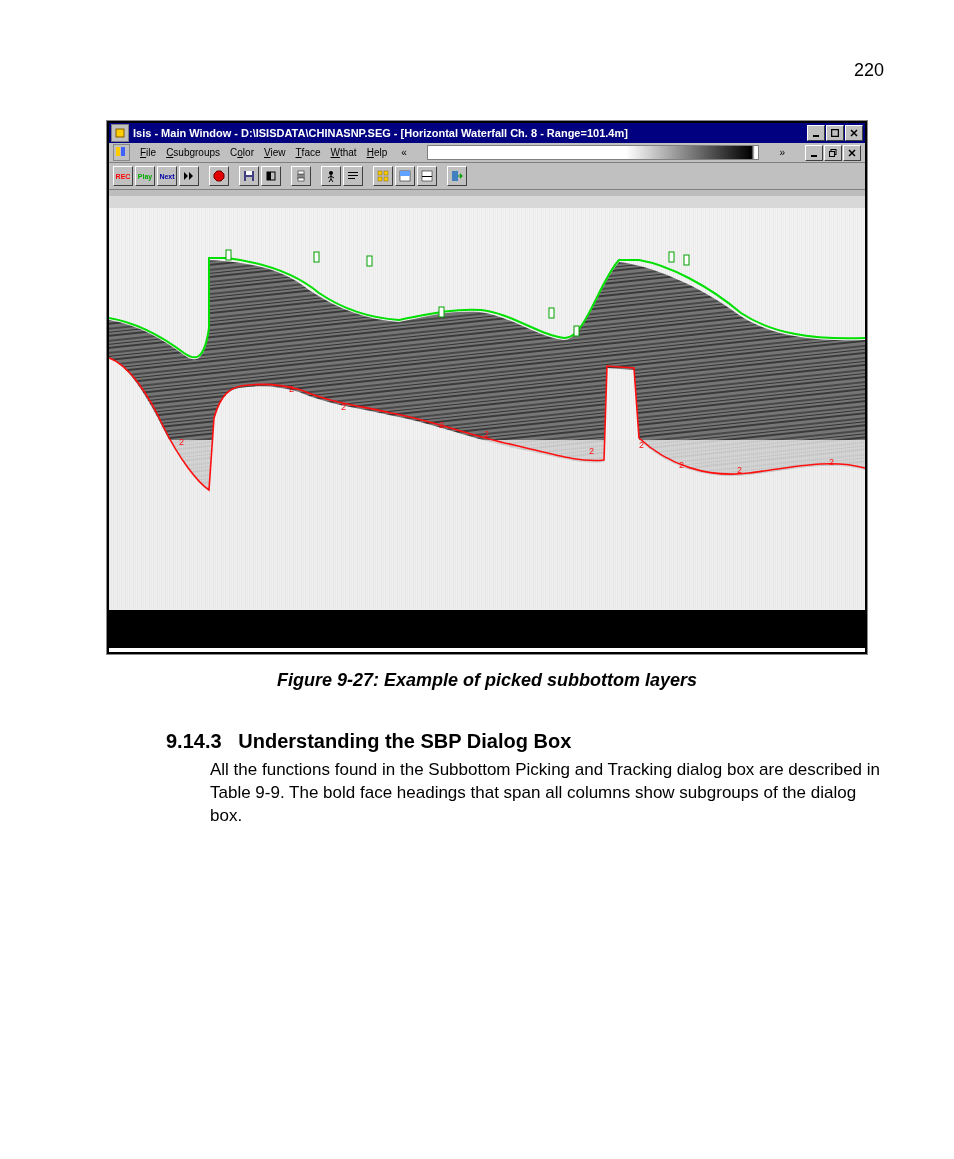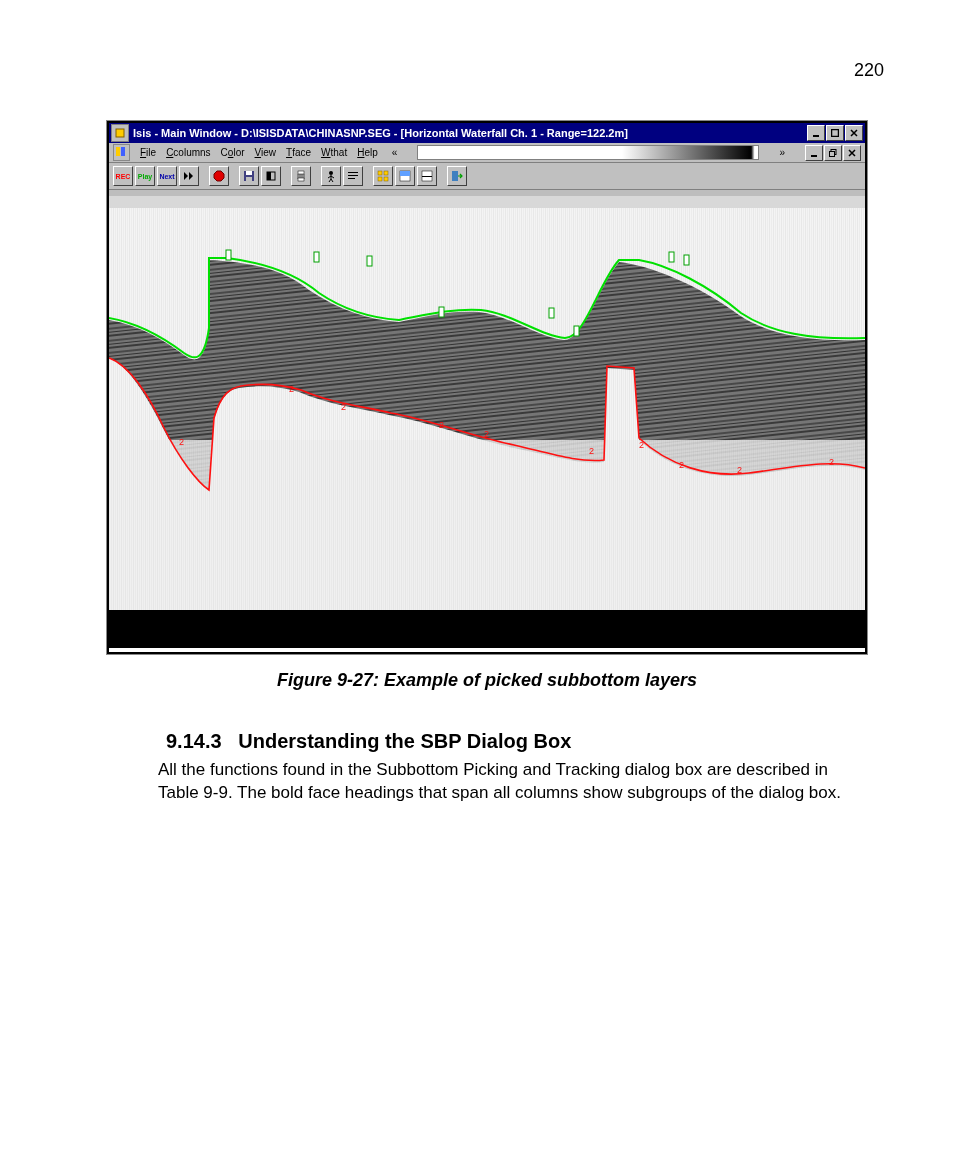--- a/index.html
+++ b/index.html
@@ -161,40 +161,40 @@
   .section-heading {
     font-size: 20px;
     font-weight: bold;
     font-family: Arial, Helvetica, sans-serif;
     margin: 14px 0 6px 76px;
   }
   .body-text {
     font-size: 17px;
     font-family: Arial, Helvetica, sans-serif;
     line-height: 1.35;
-    margin: 0 0 0 68px;
+    margin: 0 0 0 120px;
     max-width: 700px;
   }
 </style>
 </head>
 <body>
 
 <div class="page">
 
   <div class="page-number">220</div>
 
   <div class="app-window">
 
     <div class="title-bar">
       <span class="app-icon">
         <svg width="10" height="10" viewBox="0 0 10 10">
             <rect x="1" y="1" width="8" height="8" fill="#ffcc00" stroke="#806000"></rect>
           </svg>
       </span>
-      <span class="title-text">Isis - Main Window - D:\ISISDATA\CHINASNP.SEG - [Horizontal Waterfall Ch. 1 - Range=122.2m]</span>
+      <span class="title-text">Isis - Main Window - D:\ISISDATA\CHINASNP.SEG - [Horizontal Waterfall Ch. 8 - Range=101.4m]</span>
       <span class="win-controls">
         <span class="win-btn">
           <svg width="8" height="8">
               <rect x="1" y="6" width="6" height="2" fill="#000"></rect>
             </svg>
         </span>
         <span class="win-btn">
           <svg width="8" height="8">
               <rect x="0.5" y="0.5" width="7" height="7" fill="none" stroke="#000" stroke-width="1.5"></rect>
             </svg>
@@ -208,21 +208,21 @@
     </div>
 
     <div class="menu-bar">
       <span class="menu-icon">
         <svg width="13" height="13">
             <rect x="2" y="2" width="4" height="9" fill="#ffcc00"></rect>
             <rect x="7" y="2" width="4" height="9" fill="#4060ff"></rect>
           </svg>
       </span>
       <span class="menu-item"><span class="ul">F</span><span>ile</span></span>
-      <span class="menu-item"><span class="ul">C</span><span>columns</span></span>
+      <span class="menu-item"><span class="ul">C</span><span>subgroups</span></span>
       <span class="menu-item">C<span class="ul">o</span><span>lor</span></span>
       <span class="menu-item"><span class="ul">V</span><span>iew</span></span>
       <span class="menu-item"><span class="ul">T</span><span>face</span></span>
       <span class="menu-item"><span class="ul">W</span><span>that</span></span>
       <span class="menu-item"><span class="ul">H</span><span>elp</span></span>
       <span class="chev">«</span>
       <span class="gradient-box"></span>
       <span class="chev">»</span>
       <span class="mdi-controls">
         <span class="win-btn">

